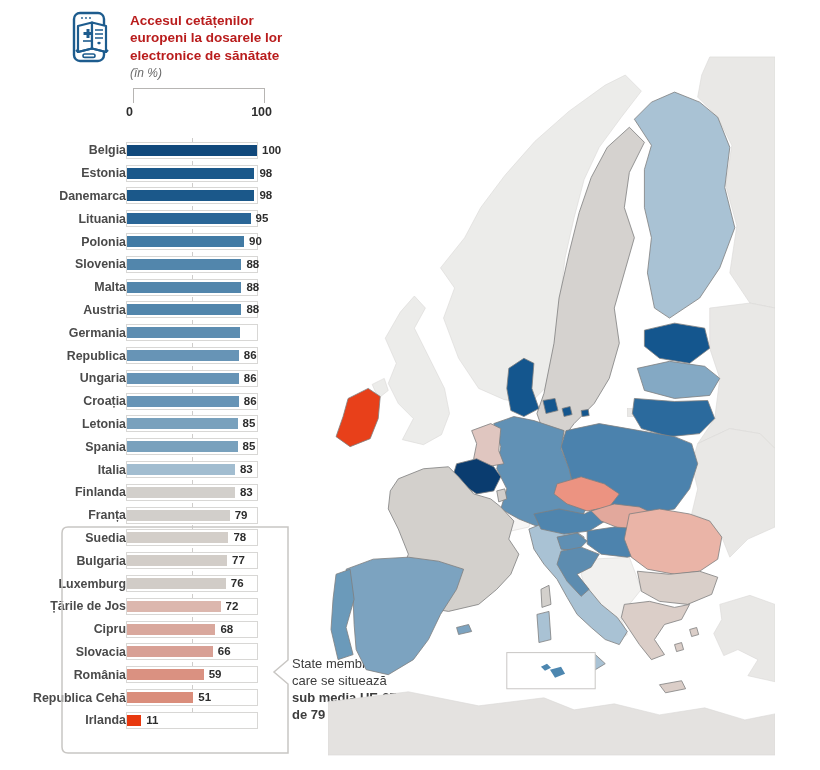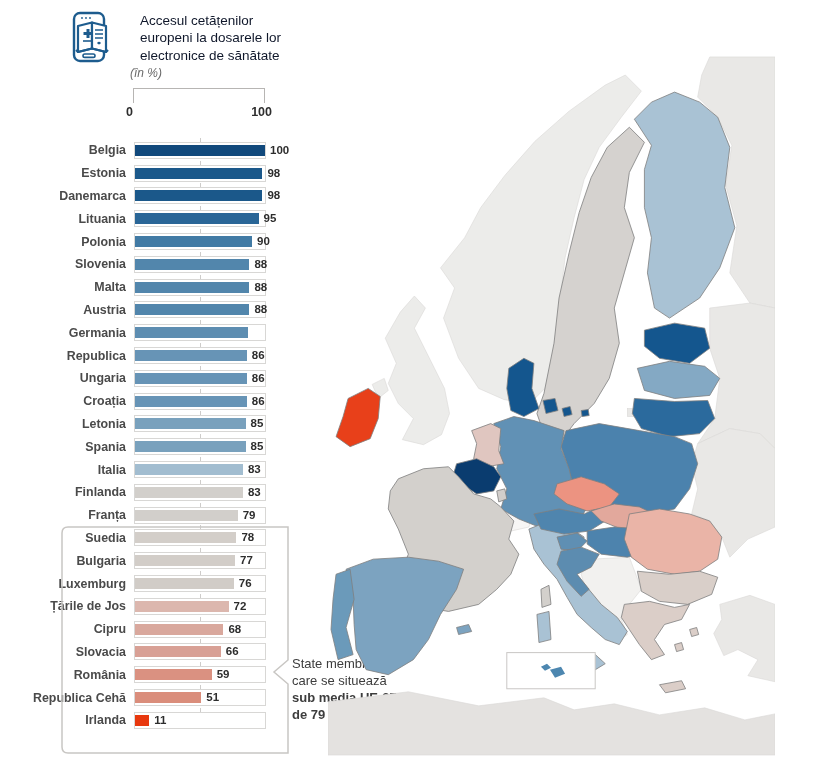--- a/index.html
+++ b/index.html
@@ -2,31 +2,31 @@
 <html><head>
 <meta charset="utf-8">
 <style>
   html,body{margin:0;padding:0;}
   body{
     width:820px;height:770px;position:relative;background:#ffffff;
     font-family:"Liberation Sans", sans-serif;color:#3f3f3f;overflow:hidden;
   }
   
   .hdr-icon{position:absolute;left:68px;top:10px;width:52px;height:56px;}
-  .hdr-title{position:absolute;left:130px;top:12px;font-size:13.5px;font-weight:400;line-height:1.28;color:#0f172a;margin-left:10px;}
+  .hdr-title{position:absolute;left:130px;top:12px;font-size:13.5px;font-weight:700;line-height:1.28;color:#b91c1c;}
   .hdr-sub{position:absolute;left:130px;top:66px;font-size:12px;font-style:italic;color:#6b6b6b;}
   
   .axis-bracket{position:absolute;left:133px;top:88px;width:130px;height:14px;
     border-top:1px solid #b7b5b3;border-left:1px solid #b7b5b3;border-right:1px solid #b7b5b3;}
   .axis-labels{position:absolute;left:126px;top:105px;width:146px;display:flex;justify-content:space-between;
     font-size:12.5px;font-weight:700;color:#2e2e2e;}
   
   .rows{position:absolute;left:0;top:139px;width:330px;}
   .bar-row{height:22.81px;display:flex;align-items:center;}
-  .bar-label{width:126px;text-align:right;padding-right:8px;font-size:12.4px;font-weight:700;color:#4a4a4a;white-space:nowrap;}
+  .bar-label{width:126px;text-align:right;font-size:12.4px;font-weight:700;color:#4a4a4a;white-space:nowrap;}
   .bar-track{position:relative;width:130px;height:15px;background:#ffffff;border:1px solid #d8d7d5;}
   .mid-tick{position:absolute;left:50%;top:-5px;width:1px;height:4px;background:#ceccca;}
   .bar-fill{position:absolute;left:0;top:2px;height:11px;}
   .bar-value{position:absolute;top:0;font-size:11.5px;font-weight:700;color:#2d2d2d;line-height:15px;white-space:nowrap;}
   
   .below-box{position:absolute;left:58px;top:524px;width:240px;height:238px;pointer-events:none;}
   .callout-text{position:absolute;left:292px;top:655px;width:120px;font-size:13px;line-height:1.32;color:#3d3d3d;}
   .callout-text .b{font-weight:700;}
   
   .map{position:absolute;left:328px;top:56px;width:447px;height:700px;}

